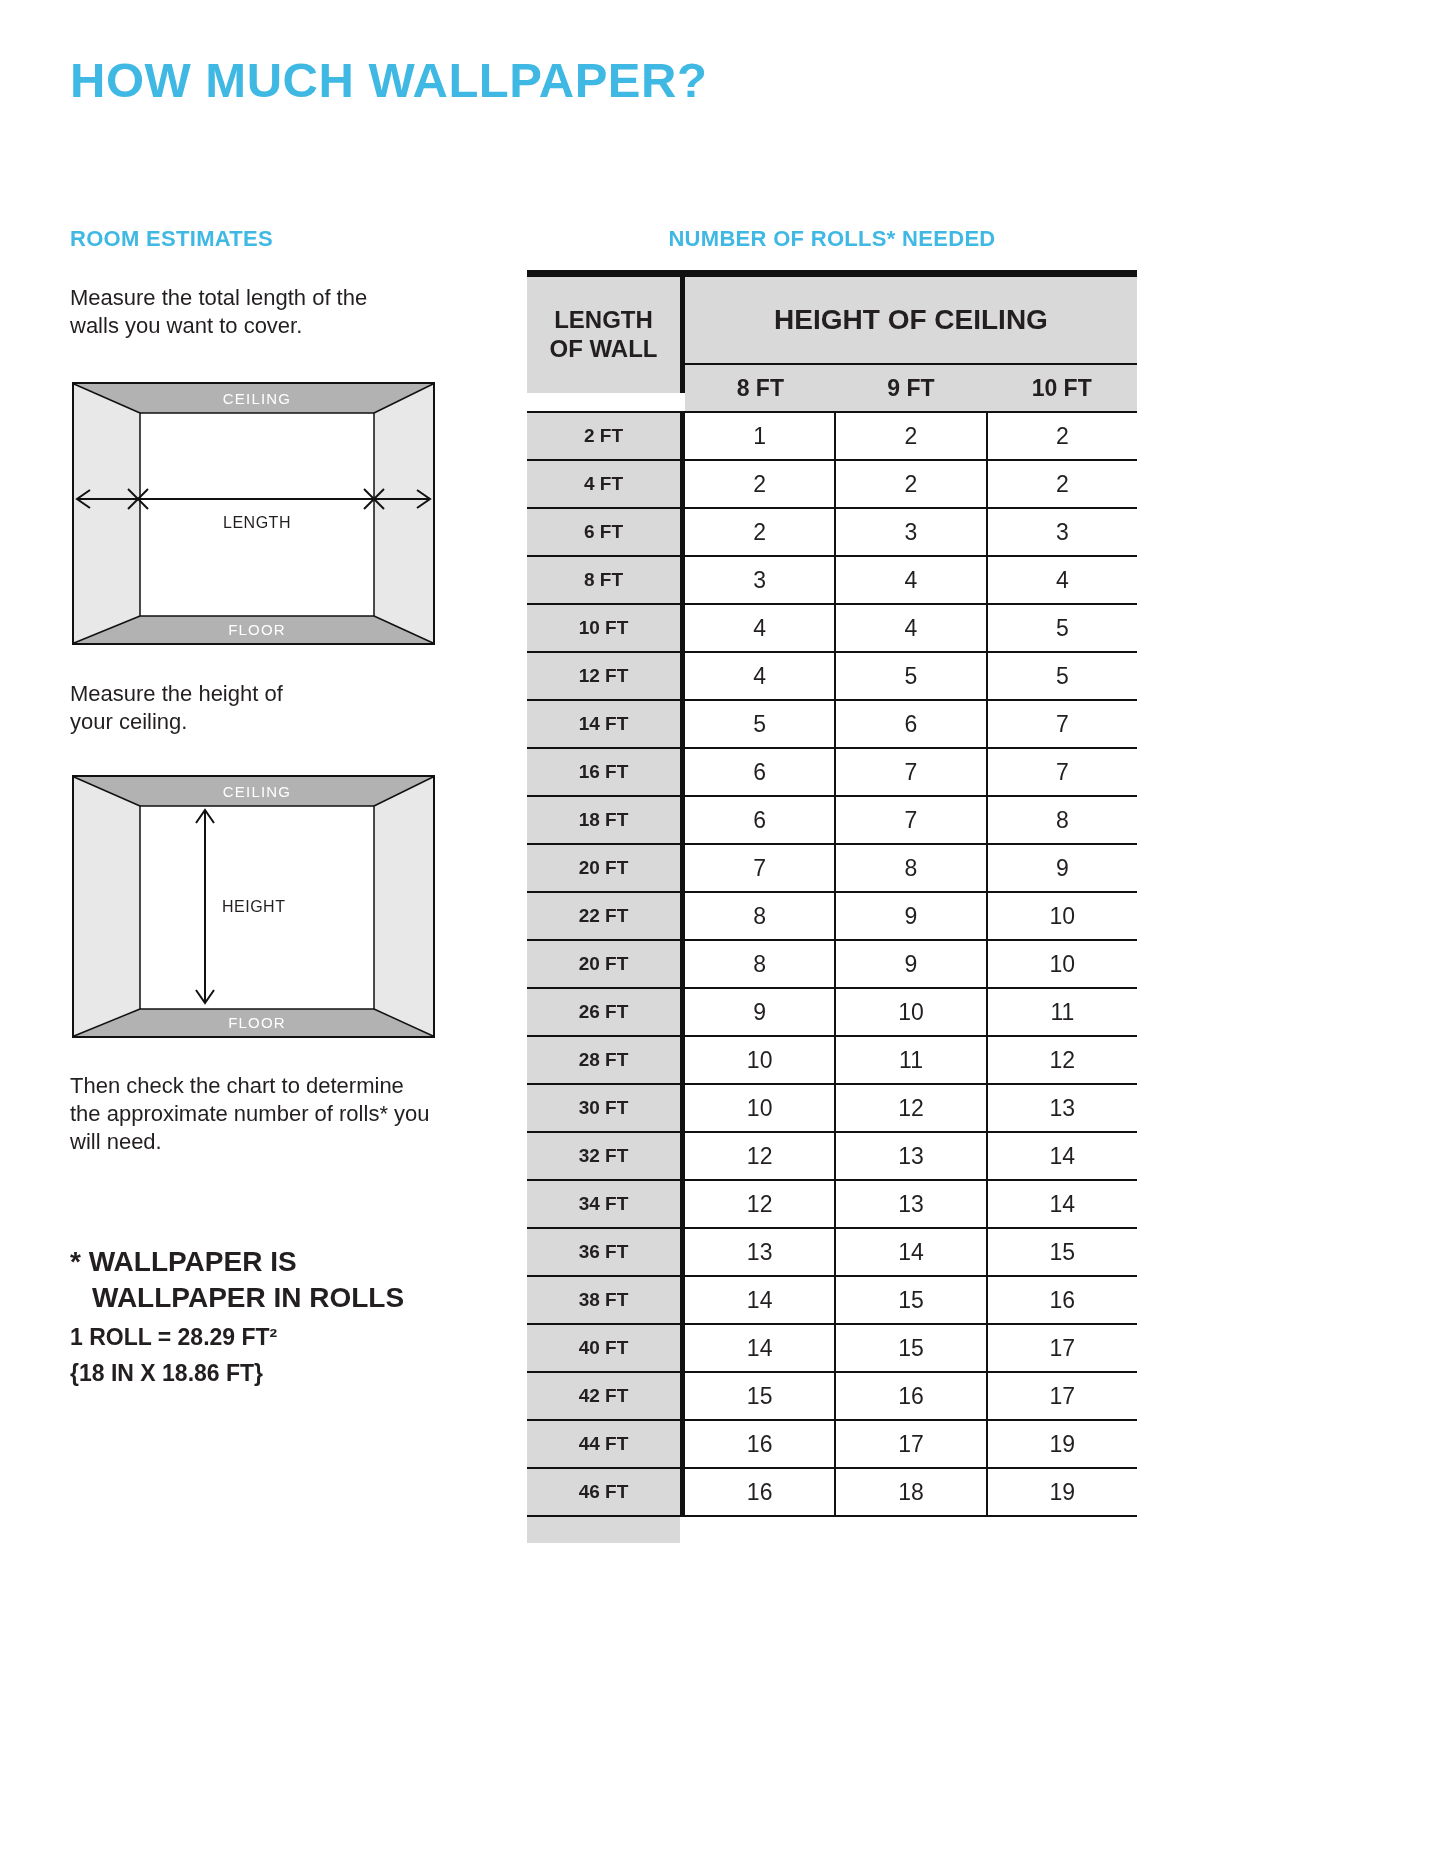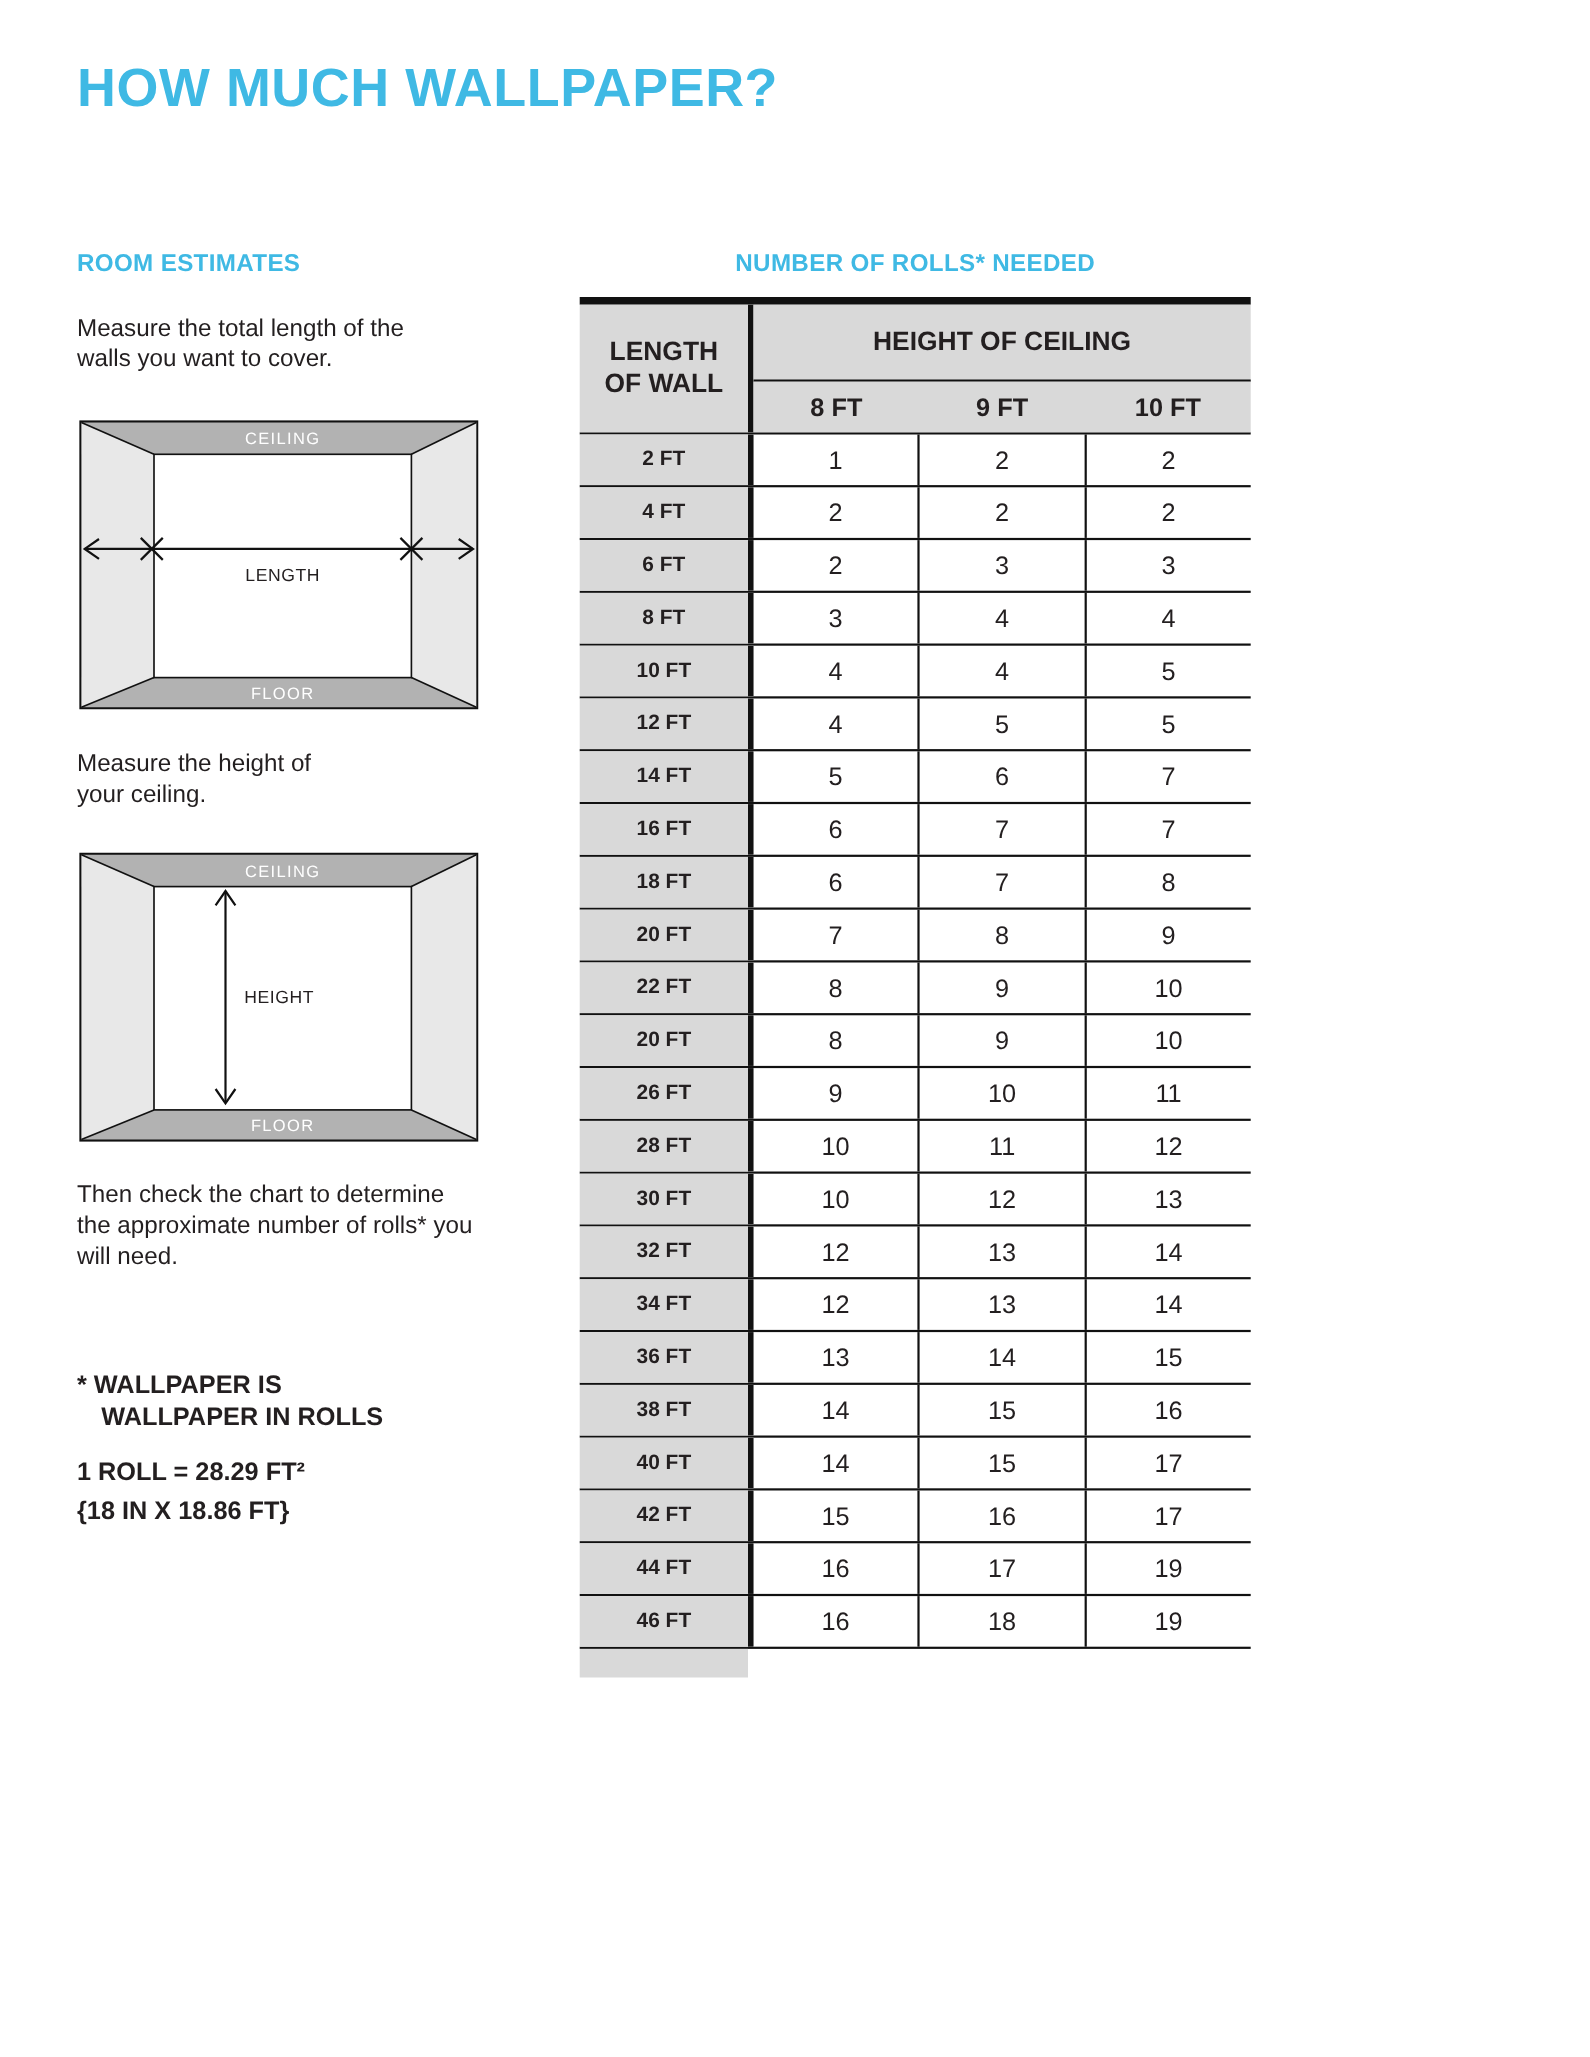--- a/index.html
+++ b/index.html
@@ -14,45 +14,45 @@
   }
   .section-heading{
     font-size:22px;font-weight:bold;color:var(--accent,#3fb9e4);letter-spacing:.3px;
   }
   .room-estimates{left:70px;top:226px;}
   .rolls-heading{left:527px;top:226px;width:610px;text-align:center;}
   .para{font-size:22px;line-height:1.28;}
   .p1{left:70px;top:284px;width:330px;}
   .p2{left:70px;top:680px;width:260px;}
   .p3{left:70px;top:1072px;width:360px;}
-  .footnote{left:70px;top:1244px;font-size:23px;font-weight:bold;line-height:1.28;}
+  .footnote{left:70px;top:1244px;font-size:28px;font-weight:bold;line-height:1.28;}
   .footnote .line2{padding-left:22px;}
   .rollinfo{left:70px;top:1320px;font-size:23px;font-weight:bold;line-height:1.55;}
 
   .diagram{width:363px;height:263px;}
   .diagram1{left:72px;top:382px;}
   .diagram2{left:72px;top:775px;}
 
   
   .rolls-table{left:527px;top:270px;width:610px;}
   .rolls-table *{box-sizing:border-box;}
   .t-topbar{height:7px;background:var(--line,#111);}
   .t-header{display:flex;border-radius:15px;}
   .t-corner{
     width:158px;height:116px;background:var(--table_gray,#d9d9d9);
     border-right:5px solid var(--line,#111);
     display:flex;align-items:center;justify-content:center;text-align:center;
     font-weight:bold;font-size:24px;line-height:1.2;padding:0 18px;
   }
   .t-header-right{width:452px;}
   .t-span{
-    height:70px;background:var(--table_gray,#d9d9d9);
+    height:88px;background:var(--table_gray,#d9d9d9);
     border-bottom:2px solid var(--line,#111);
     display:flex;align-items:center;justify-content:center;
-    font-weight:bold;font-size:24px;
+    font-weight:bold;font-size:28px;
   }
   .t-colrow{height:46px;background:var(--table_gray,#d9d9d9);display:flex;}
   .t-col{flex:1;display:flex;align-items:center;justify-content:center;font-weight:bold;font-size:23px;}
   .t-body{border-bottom:2px solid var(--line,#111);}
   .t-row{display:flex;height:48px;border-top:2px solid var(--line,#111);}
   .t-len{
     width:158px;background:var(--table_gray,#d9d9d9);
     border-right:5px solid var(--line,#111);
     display:flex;align-items:center;justify-content:center;
     font-weight:bold;font-size:19px;

